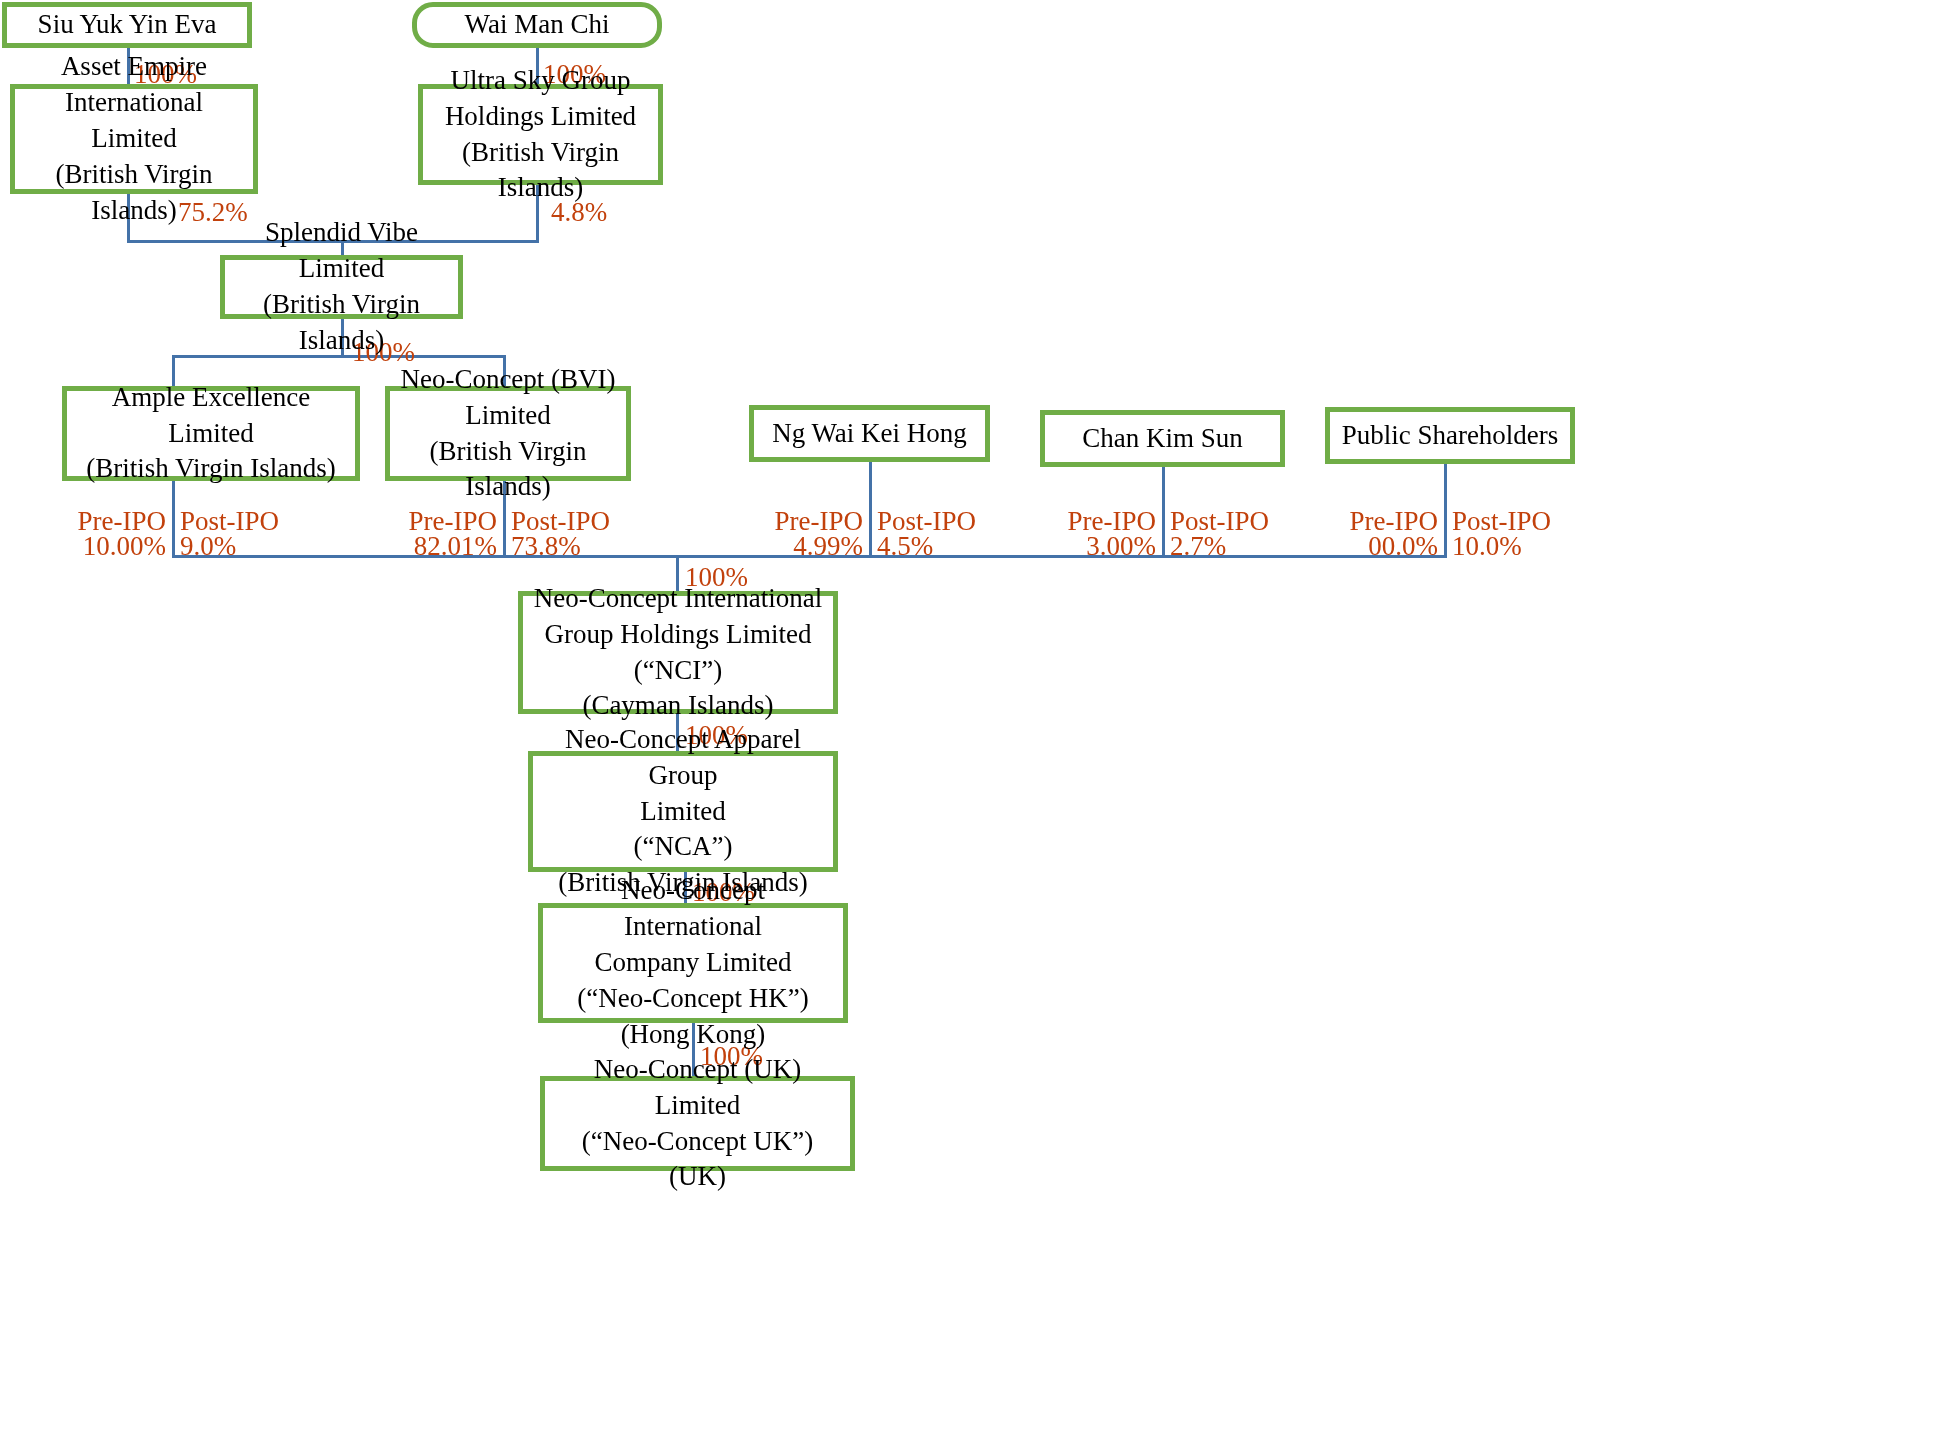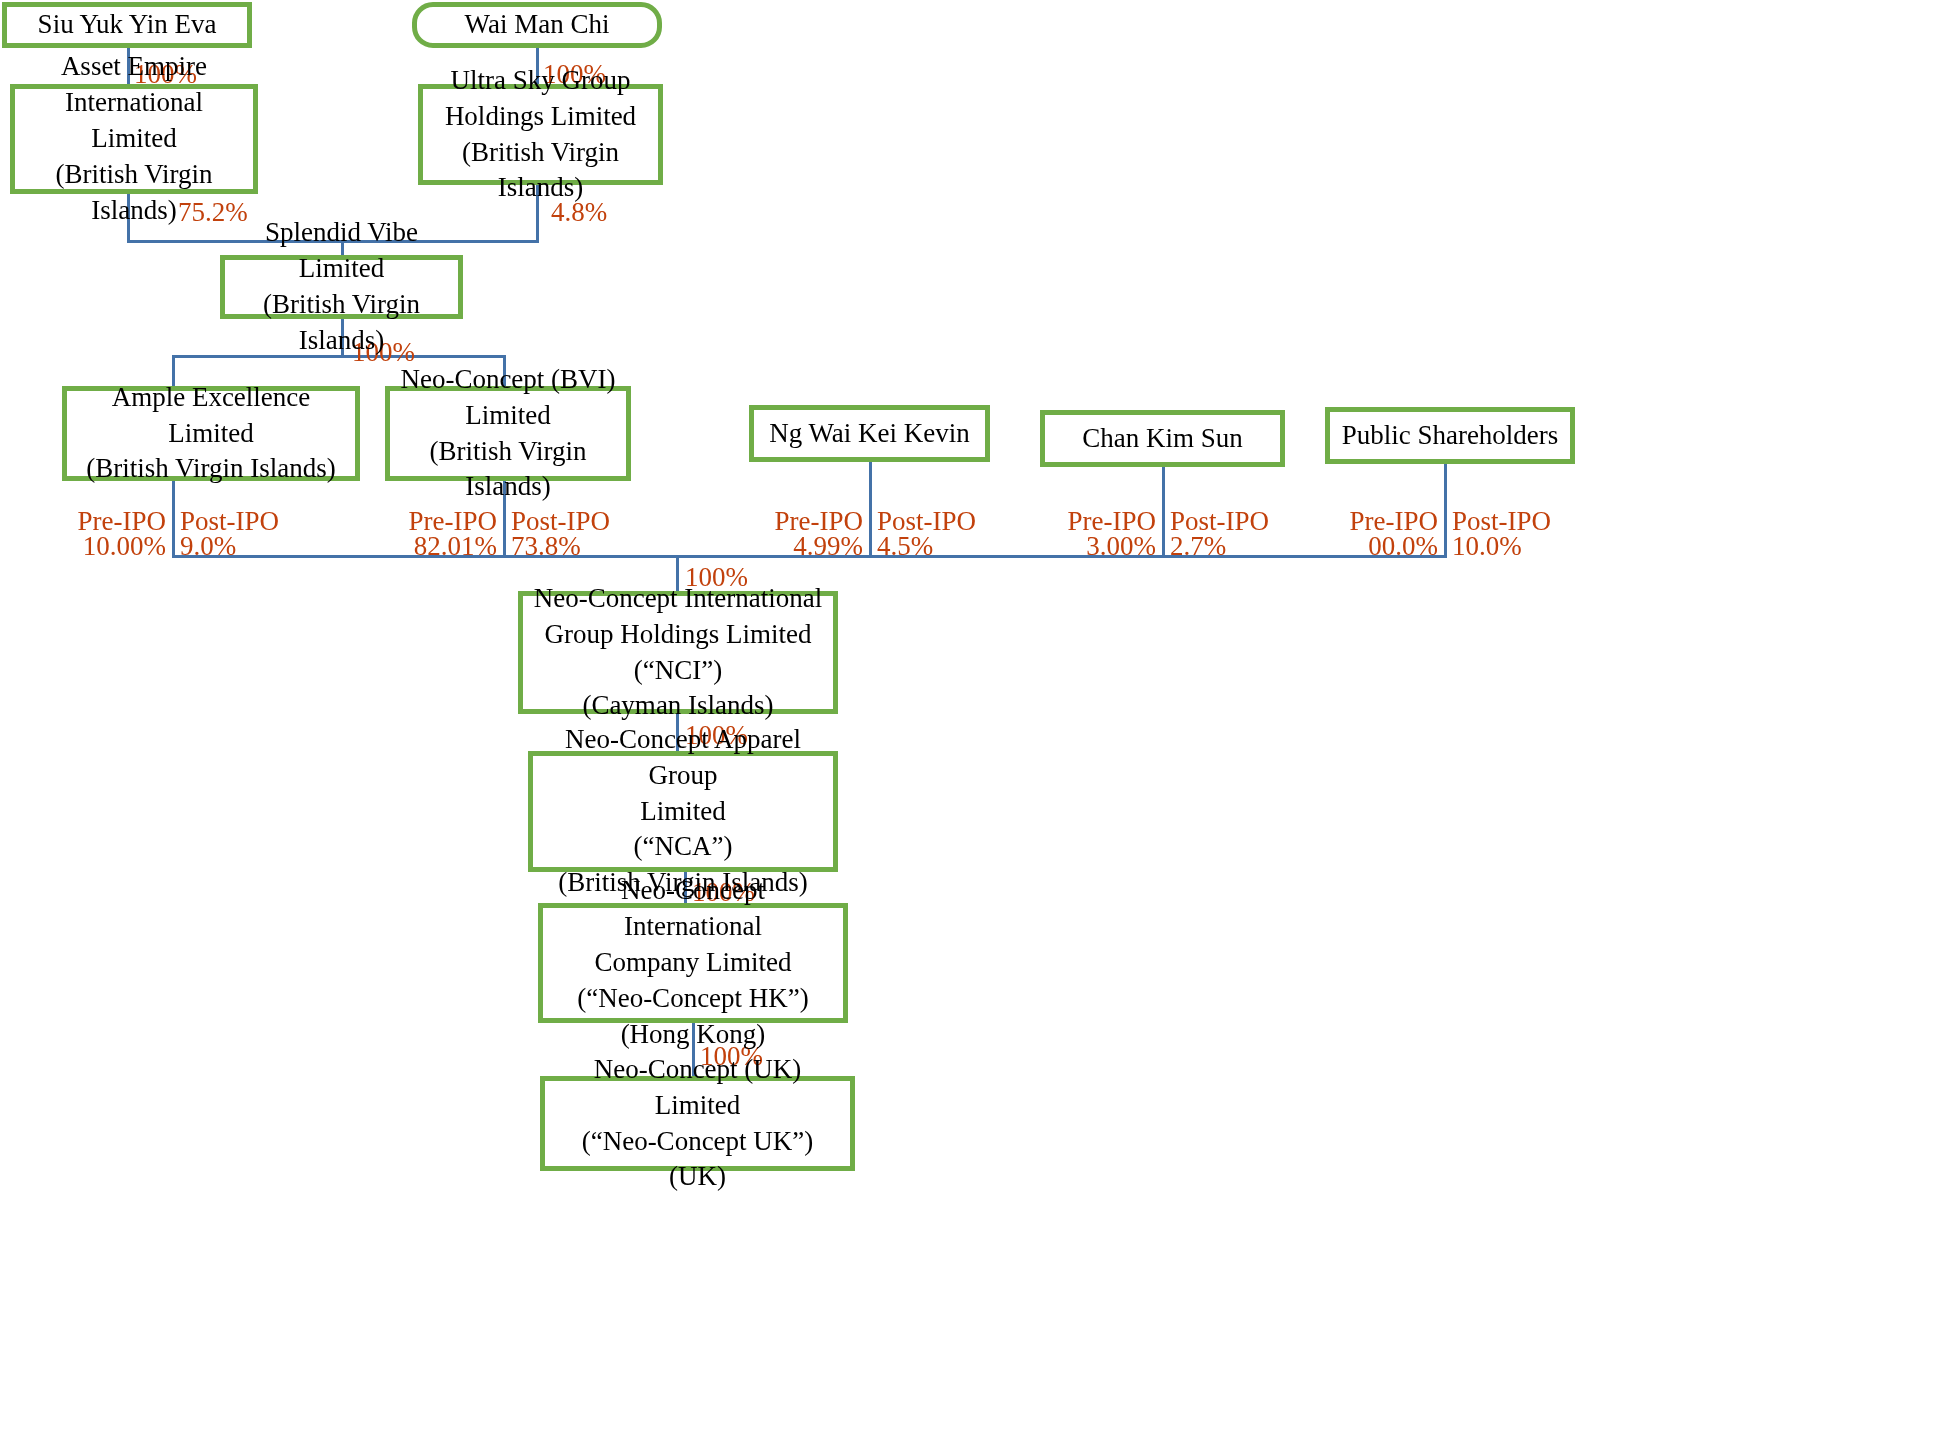--- a/index.html
+++ b/index.html
@@ -121,21 +121,21 @@
 (British Virgin Islands)</span>
   </div>
 
   <div class="node" style="left:385px; top:386px; width:246px; height:95px;text-align:center;">
     <span class="node-text">Neo-Concept (BVI)
 Limited
 (British Virgin Islands)</span>
   </div>
 
   <div class="node" style="left:749px; top:405px; width:241px; height:57px;">
-    <span class="node-text">Ng Wai Kei Kevin</span>
+    <span class="node-text">Ng Wai Kei Hong</span>
   </div>
 
   <div class="node" style="left:1040px; top:410px; width:245px; height:57px;">
     <span class="node-text">Chan Kim Sun</span>
   </div>
 
   <div class="node" style="left:1325px; top:407px; width:250px; height:57px;">
     <span class="node-text">Public Shareholders</span>
   </div>
 

